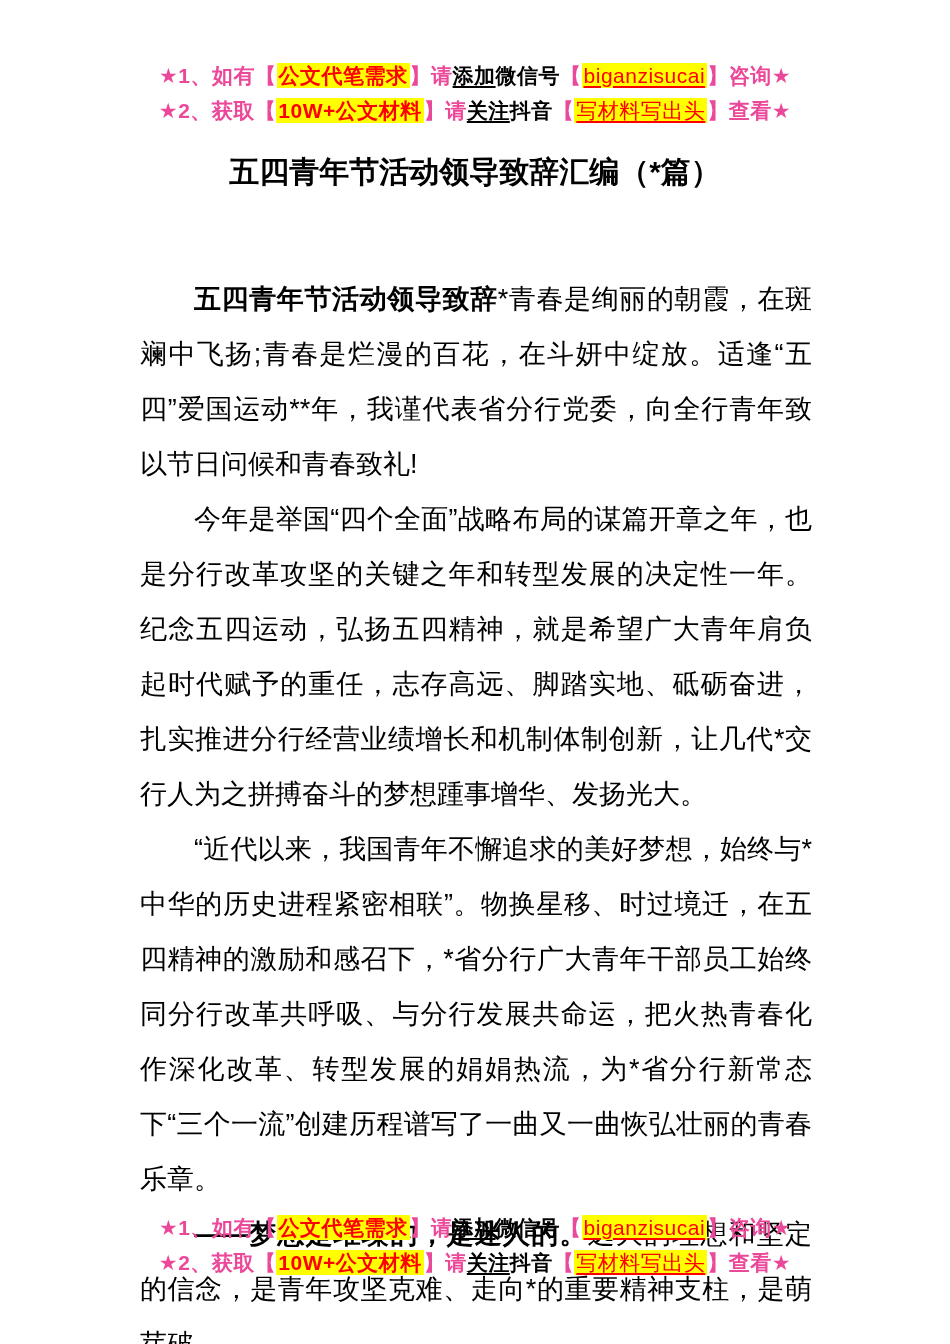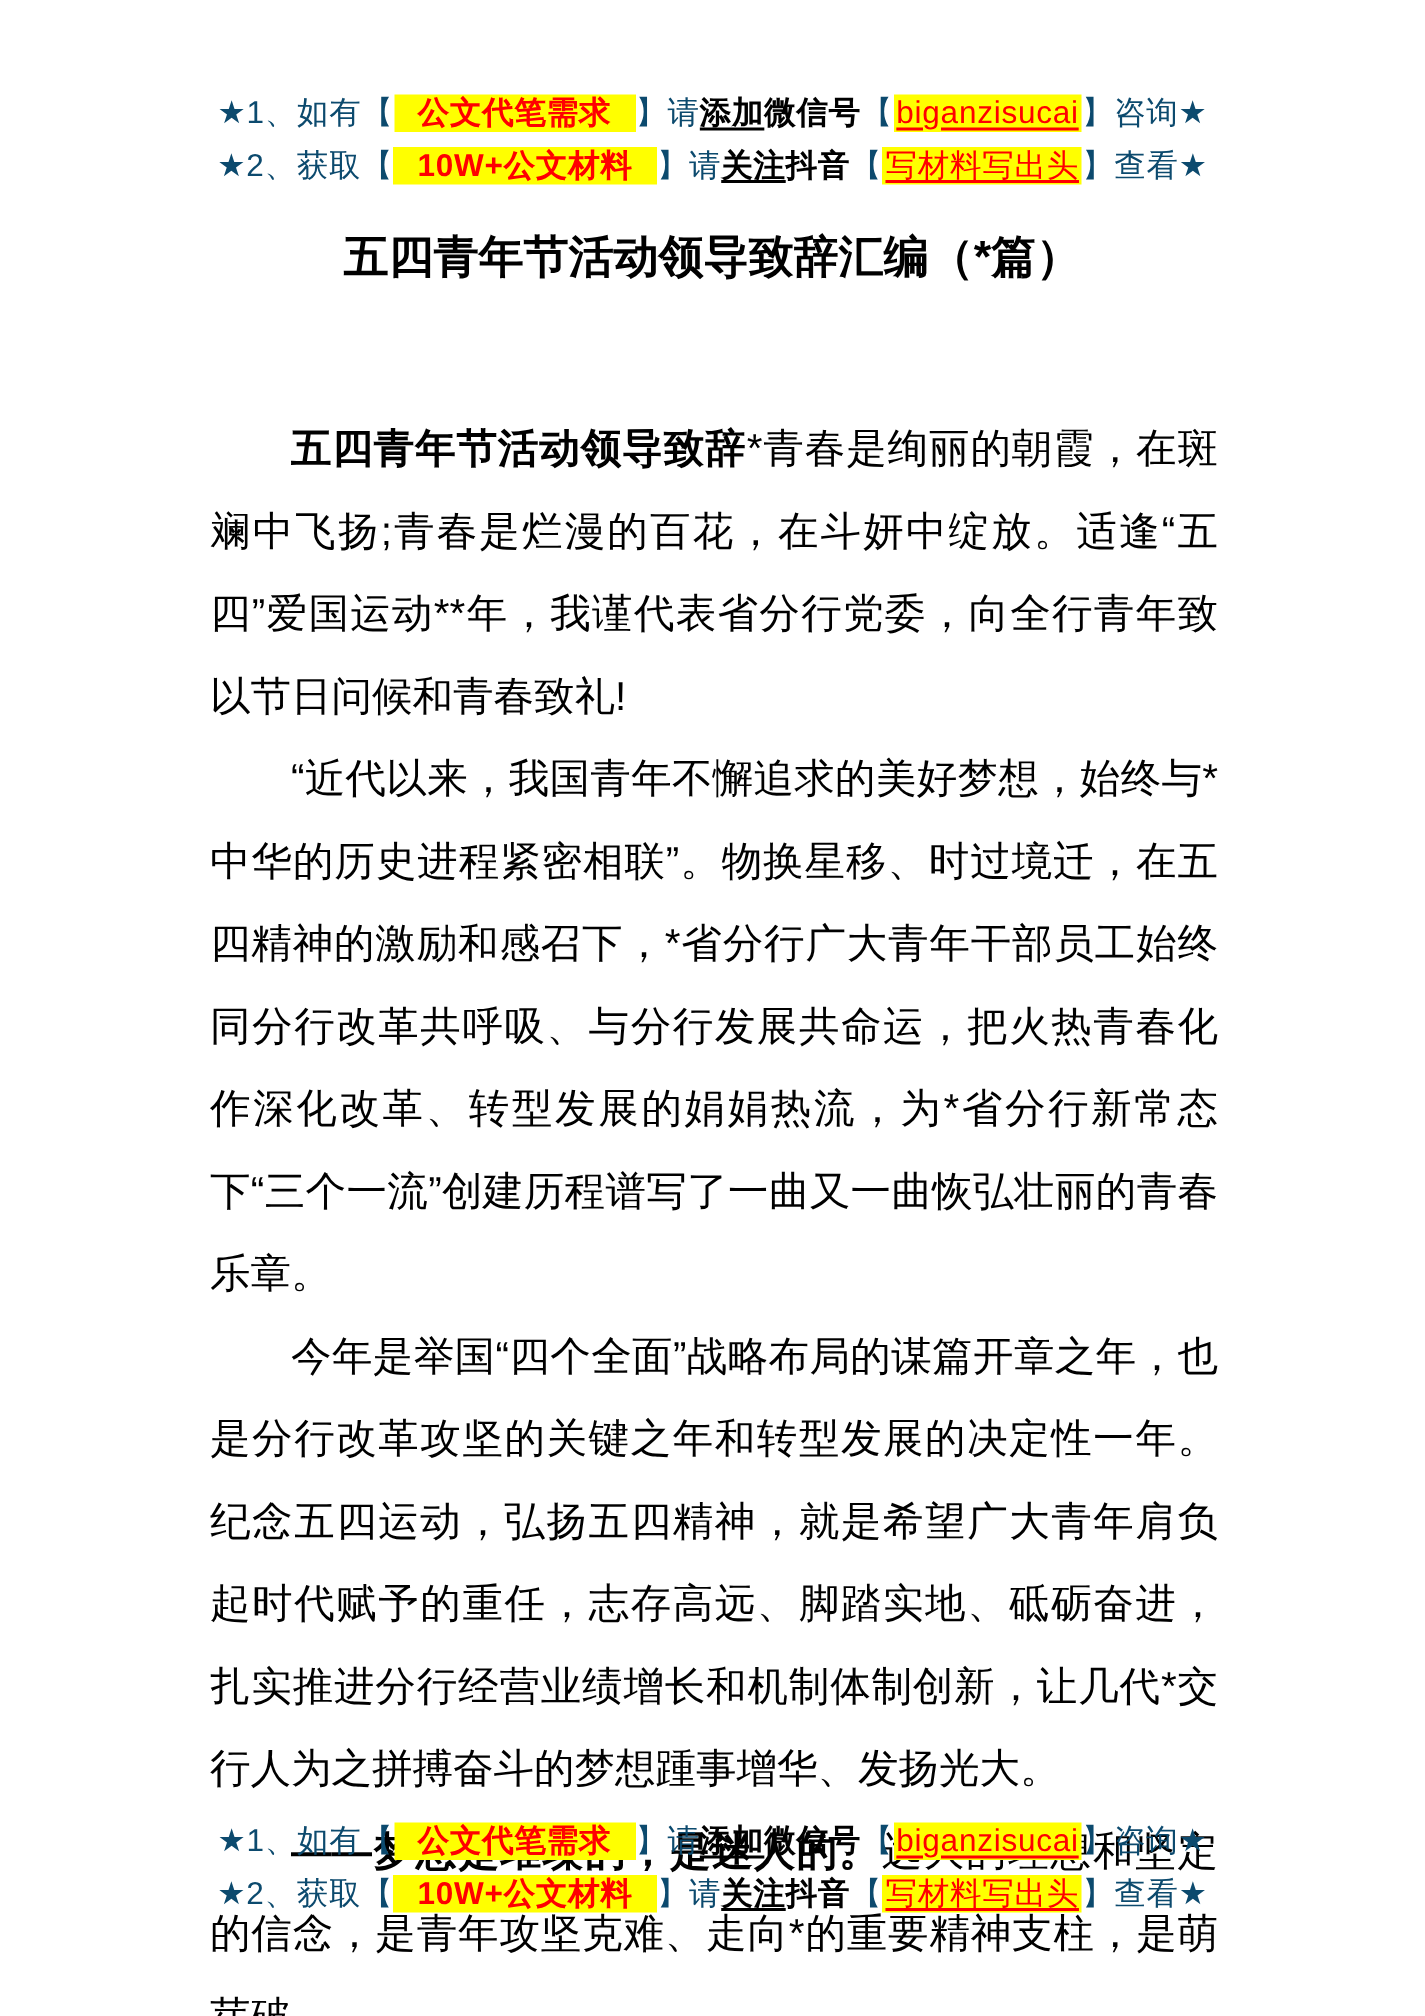--- a/index.html
+++ b/index.html
@@ -18,24 +18,24 @@
   .promo {
     text-align: center;
     font-size: 21px;
     line-height: 35px;
     font-weight: bold;
     letter-spacing: 0.5px;
     white-space: nowrap;
   }
   .promo-header { padding-top: 58px; }
   .promo-footer { position: absolute; left: 0; right: 0; top: 1210px; }
-  .seg-b  { font-weight: normal; color: #0c4a6e; }
+  .seg-b  { font-weight: bold; color: #ec4899; }
   .seg-r  { font-weight: bold; color: #000000; }
   .seg-bu { font-weight: bold; color: #000000; text-decoration: underline; text-underline-offset: 3px; text-align: right; }
-  .seg-hl  { font-weight: bold; color: #ff0000; background: #ffff00; padding: 1px 16px; }
+  .seg-hl  { font-weight: bold; color: #ff0000; background: #ffff00; padding: 1px 2px; }
   .seg-hlu { font-weight: normal; color: #ff0000; background: #ffff00; padding: 1px 2px;
              text-decoration: underline; text-decoration-color: #ff0000; text-underline-offset: 3px; }
   
   .doc-title {
     margin: 24px 0 0 0;
     text-align: center;
     font-size: 30px;
     font-weight: bold;
     line-height: 40px;
   }
@@ -60,22 +60,22 @@
 
   <div class="promo promo-header">
     <div class="promo-line"><span class="seg-b">★1、如有【</span><span class="seg-hl">公文代笔需求</span><span class="seg-b">】请</span><span class="seg-bu">添加</span><span class="seg-r">微信号</span><span class="seg-b">【</span><span class="seg-hlu">biganzisucai</span><span class="seg-b">】咨询★</span></div>
     <div class="promo-line"><span class="seg-b">★2、获取【</span><span class="seg-hl">10W+公文材料</span><span class="seg-b">】请</span><span class="seg-bu">关注</span><span class="seg-r">抖音</span><span class="seg-b">【</span><span class="seg-hlu">写材料写出头</span><span class="seg-b">】查看★</span></div>
   </div>
 
   <h1 class="doc-title">五四青年节活动领导致辞汇编（*篇）</h1>
 
   <div class="body-text">
     <p class="para"><span class="lead">五四青年节活动领导致辞</span><span>*青春是绚丽的朝霞，在斑斓中飞扬;青春是烂漫的百花，在斗妍中绽放。适逢“五四”爱国运动**年，我谨代表省分行党委，向全行青年致以节日问候和青春致礼!</span></p>
+    <p class="para"><span class="lead"></span><span>今年是举国“四个全面”战略布局的谋篇开章之年，也是分行改革攻坚的关键之年和转型发展的决定性一年。纪念五四运动，弘扬五四精神，就是希望广大青年肩负起时代赋予的重任，志存高远、脚踏实地、砥砺奋进，扎实推进分行经营业绩增长和机制体制创新，让几代*交行人为之拼搏奋斗的梦想踵事增华、发扬光大。</span></p>
     <p class="para"><span class="lead"></span><span>“近代以来，我国青年不懈追求的美好梦想，始终与*中华的历史进程紧密相联”。物换星移、时过境迁，在五四精神的激励和感召下，*省分行广大青年干部员工始终同分行改革共呼吸、与分行发展共命运，把火热青春化作深化改革、转型发展的娟娟热流，为*省分行新常态下“三个一流”创建历程谱写了一曲又一曲恢弘壮丽的青春乐章。</span></p>
-    <p class="para"><span class="lead"></span><span>今年是举国“四个全面”战略布局的谋篇开章之年，也是分行改革攻坚的关键之年和转型发展的决定性一年。纪念五四运动，弘扬五四精神，就是希望广大青年肩负起时代赋予的重任，志存高远、脚踏实地、砥砺奋进，扎实推进分行经营业绩增长和机制体制创新，让几代*交行人为之拼搏奋斗的梦想踵事增华、发扬光大。</span></p>
     <p class="para"><span class="lead">——梦想是璀璨的，是迷人的。</span><span>远大的理想和坚定的信念，是青年攻坚克难、走向*的重要精神支柱，是萌芽破</span></p>
   </div>
 
   <div class="promo promo-footer">
     <div class="promo-line"><span class="seg-b">★1、如有【</span><span class="seg-hl">公文代笔需求</span><span class="seg-b">】请</span><span class="seg-bu">添加</span><span class="seg-r">微信号</span><span class="seg-b">【</span><span class="seg-hlu">biganzisucai</span><span class="seg-b">】咨询★</span></div>
     <div class="promo-line"><span class="seg-b">★2、获取【</span><span class="seg-hl">10W+公文材料</span><span class="seg-b">】请</span><span class="seg-bu">关注</span><span class="seg-r">抖音</span><span class="seg-b">【</span><span class="seg-hlu">写材料写出头</span><span class="seg-b">】查看★</span></div>
   </div>
 
 </div>
 

